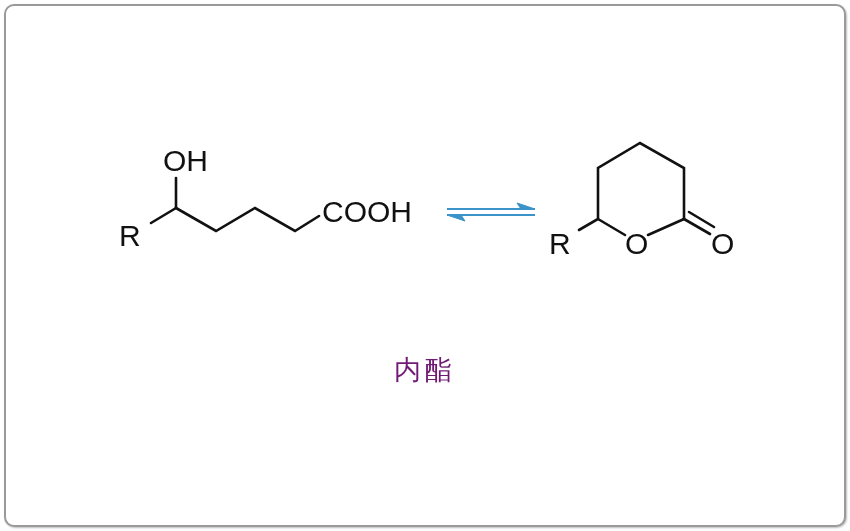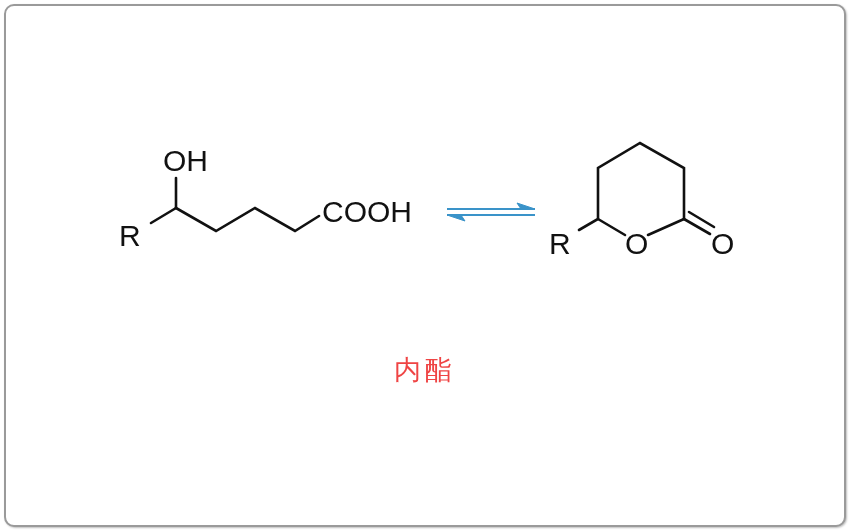--- a/index.html
+++ b/index.html
@@ -6,21 +6,21 @@
     body { width: 850px; height: 531px; position: relative; overflow: hidden; font-family: "Liberation Sans", sans-serif; }
     .frame {
       position: absolute; left: 4px; top: 4px; width: 838px; height: 519px;
       border: 2px solid #9a9a9a; border-radius: 10px; background: #ffffff;
       box-shadow: 1px 1px 2px rgba(0,0,0,0.25);
     }
     svg.diagram { position: absolute; left: 0; top: 0; }
     .atom { font-family: "Liberation Sans", sans-serif; font-size: 30px; fill: #111; }
     .caption {
       position: absolute; left: 0; width: 850px; top: 352px; text-align: center;
-      font-family: "DejaVu Sans", sans-serif; font-size: 27px; color: #ef4444; letter-spacing: 4px;
+      font-family: "DejaVu Sans", sans-serif; font-size: 27px; color: #701a75; letter-spacing: 4px;
     }
   </style>
 </head>
 <body>
 
 <div class="frame"></div>
 
 <svg class="diagram" width="850" height="531" viewBox="0 0 850 531">
 
   <g stroke="#111" stroke-width="2.6" fill="none" stroke-linecap="round">

